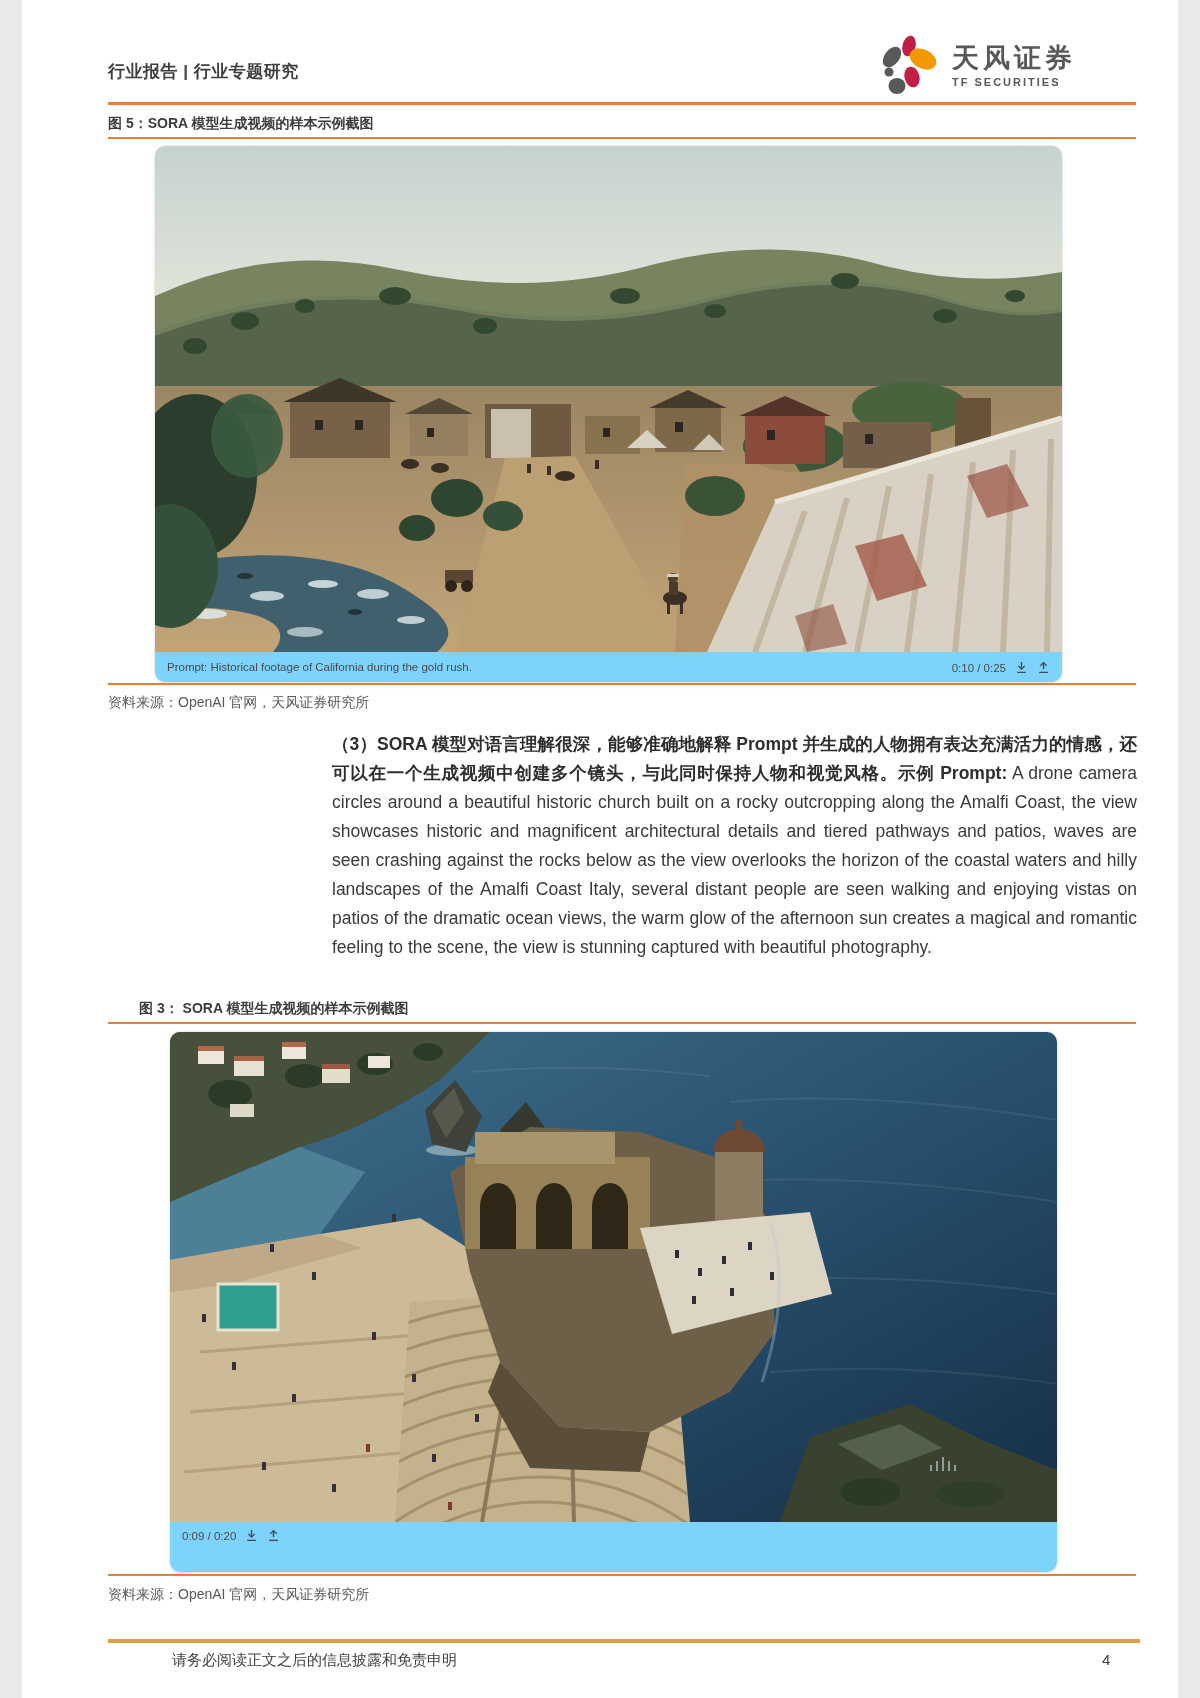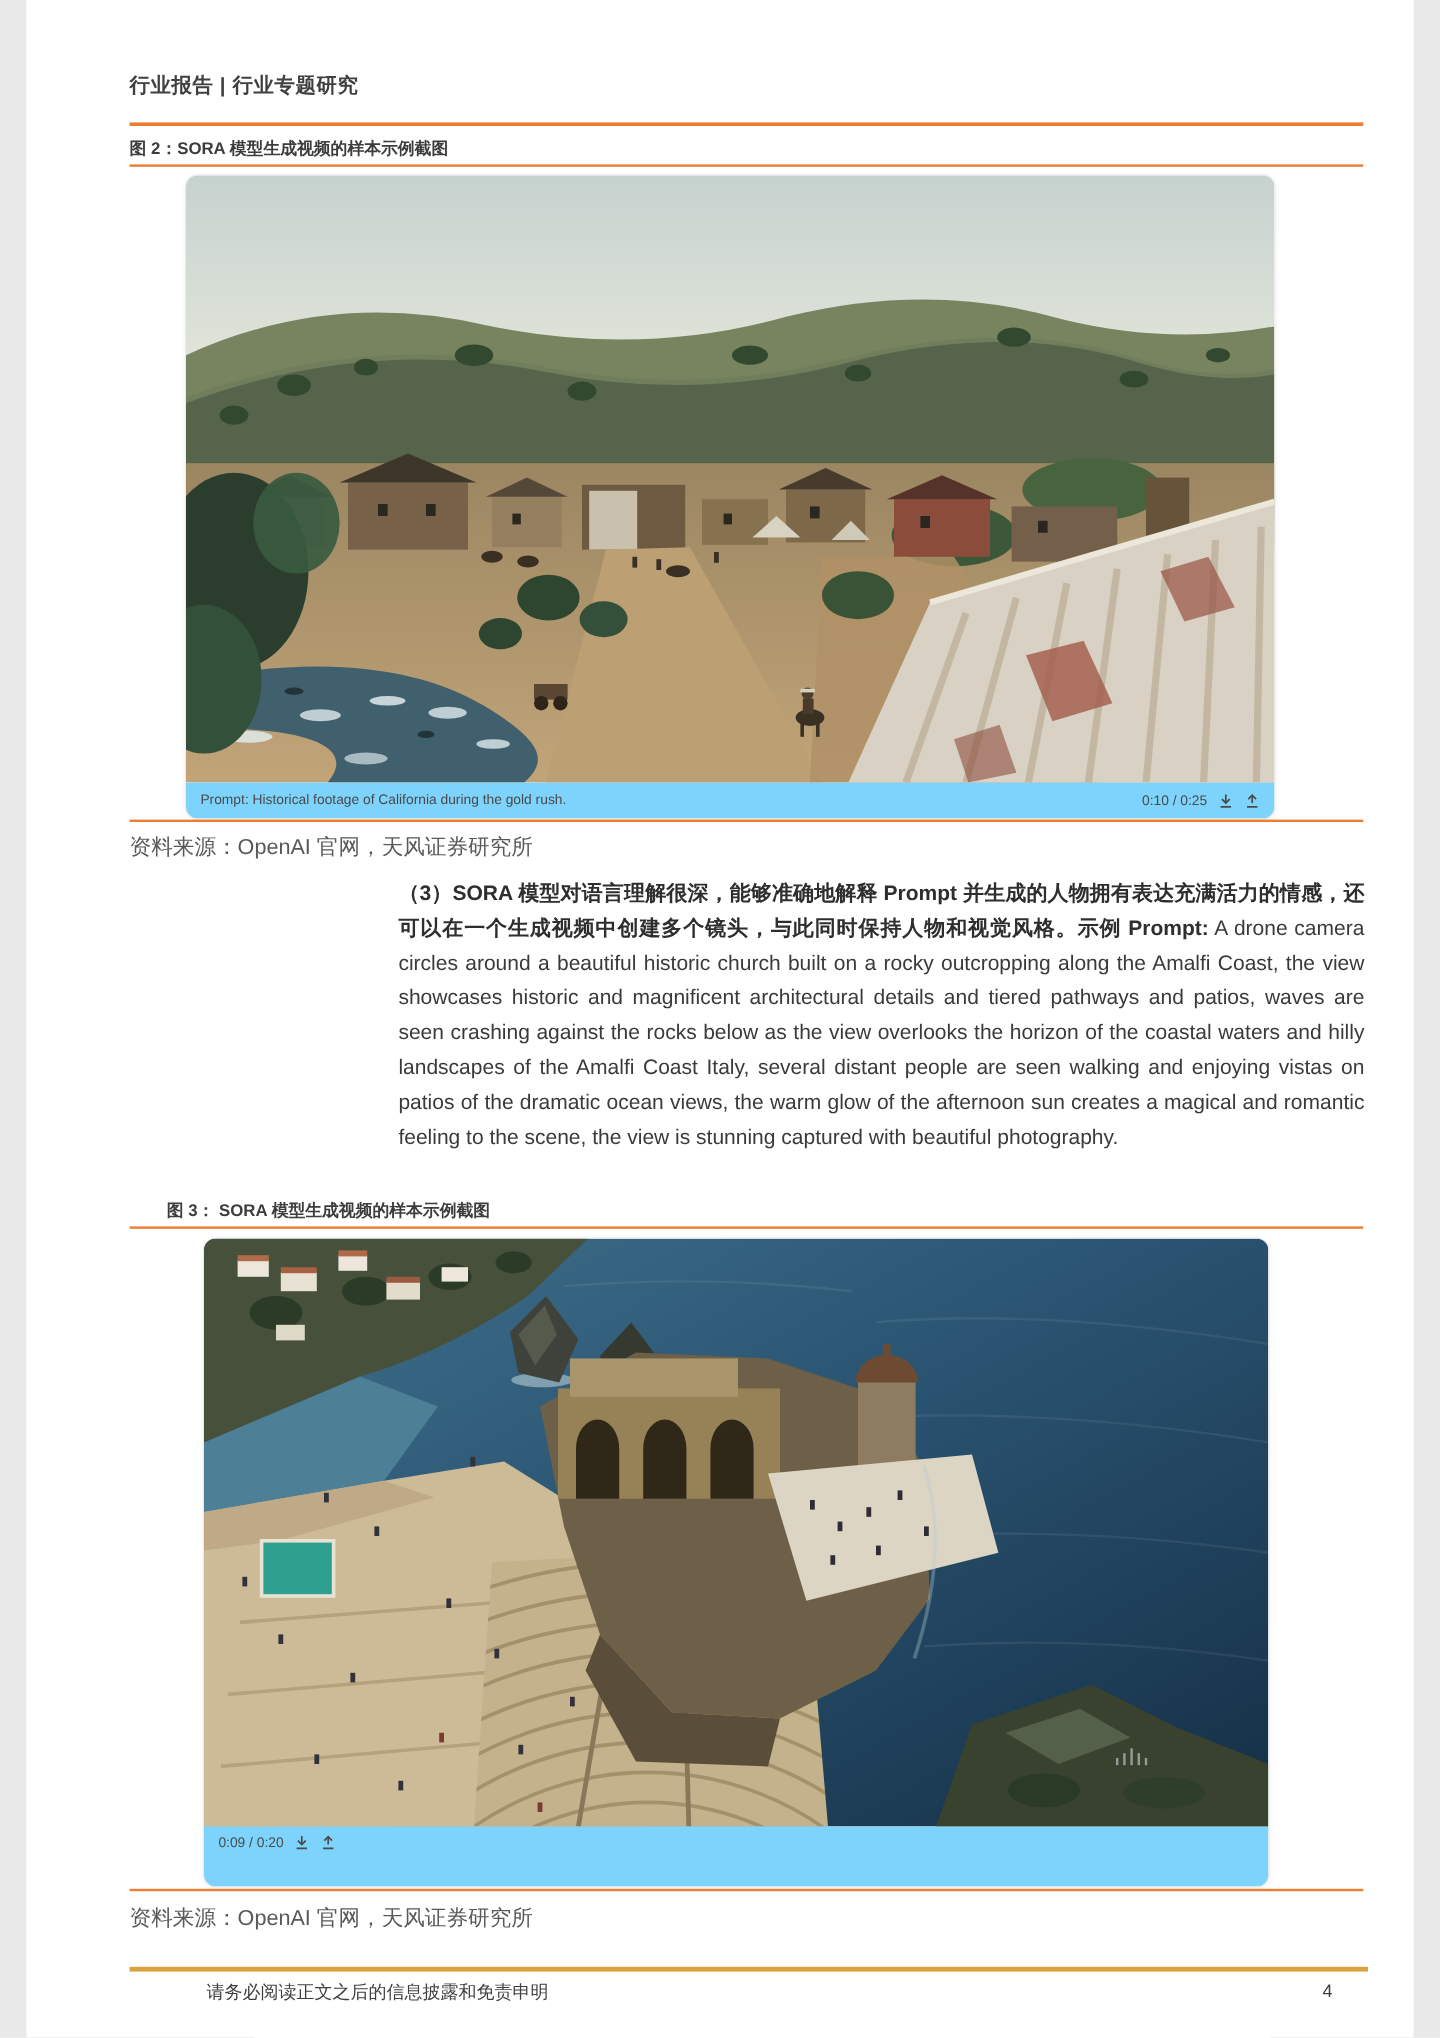--- a/index.html
+++ b/index.html
@@ -13,21 +13,21 @@
   .brand-text{margin-left:10px;}
   .brand-cn{font-size:27px;font-weight:600;color:#595757;letter-spacing:4px;line-height:1.1;}
   .brand-en{font-size:11px;color:#595757;letter-spacing:2px;margin-top:2px;font-weight:700;}
   
   .rule{position:absolute;left:86px;width:1028px;}
   .rule-header{top:102px;height:3px;background:#ED7D31;}
   .rule-thin{height:2px;background:#ED7D31;}
   #r-f2-top{top:137px;} #r-f2-bot{top:683px;} #r-f3-top{top:1022px;} #r-f3-bot{top:1574px;}
   .fig-caption{position:absolute;left:86px;font-size:14px;font-weight:700;color:#3d3d3d;}
   #cap2{top:115px;} #cap3{top:1000px;margin-left:31px;}
-  .source{position:absolute;left:86px;font-size:18px;color:#595959;}
+  .source{position:absolute;left:86px;font-size:14px;color:#595959;}
   #src2{top:694px;} #src3{top:1586px;}
   
   .card{position:absolute;border-radius:10px;overflow:hidden;background:#fcfbf9;
         box-shadow:0 0 0 1px rgba(0,0,0,.05),0 2px 6px rgba(0,0,0,.06);}
   #card1{left:133px;top:146px;width:907px;}
   #card2{left:148px;top:1032px;width:887px;}
   .photo{display:block;width:100%;}
   .pbar{display:flex;justify-content:space-between;padding:0 12px;color:#4a4a4a;font-size:11.5px;background:#7dd3fc;box-sizing:border-box;}
   #card1 .pbar{height:30px;align-items:center;}
   #card2 .pbar{height:50px;align-items:flex-start;padding-top:7px;}
@@ -42,23 +42,37 @@
   .footer-rule{position:absolute;left:86px;top:1639px;width:1032px;height:4px;background:#D9A23E;}
   .foot-text{position:absolute;top:1651px;font-size:15px;color:#3f3f3f;}
   #foot-disc{left:150px;} #foot-page{left:1080px;}
 </style>
 </head>
 <body>
 
 <div class="page">
 
   <div class="hdr-title">行业报告 | 行业专题研究</div>
+  <div class="brand">
+    <svg width="64" height="64" viewBox="0 0 64 64">
+      <ellipse cx="14" cy="23" rx="7.5" ry="11.5" transform="rotate(38 14 23)" fill="#58595B"></ellipse>
+      <ellipse cx="31" cy="12" rx="6.5" ry="10.5" transform="rotate(14 31 12)" fill="#C01E45"></ellipse>
+      <ellipse cx="45" cy="25" rx="14" ry="9.5" transform="rotate(26 45 25)" fill="#F39800"></ellipse>
+      <ellipse cx="34" cy="43" rx="7.5" ry="10.5" transform="rotate(-14 34 43)" fill="#C01E45"></ellipse>
+      <ellipse cx="19" cy="52" rx="8.5" ry="8" fill="#58595B"></ellipse>
+      <circle cx="11" cy="38" r="4.5" fill="#58595B"></circle>
+    </svg>
+    <div class="brand-text">
+      <div class="brand-cn">天风证券</div>
+      <div class="brand-en">TF SECURITIES</div>
+    </div>
+  </div>
   <div class="rule rule-header"></div>
 
-  <div class="fig-caption" id="cap2">图 2：SORA 模型生成视频的样本示例截图</div>
+  <div class="fig-caption" id="cap2">图 5：SORA 模型生成视频的样本示例截图</div>
   <div class="rule rule-thin" id="r-f2-top"></div>
 
   <div class="card" id="card1">
     <svg class="photo" viewBox="0 0 907 506" preserveAspectRatio="none">
       <defs>
         <linearGradient id="sky1" x1="0" y1="0" x2="0" y2="1">
           <stop offset="0" stop-color="#c6d2cf"></stop>
             <stop offset="1" stop-color="#e3e6da"></stop>
         </linearGradient>
         <linearGradient id="dirt1" x1="0" y1="0" x2="0" y2="1">

